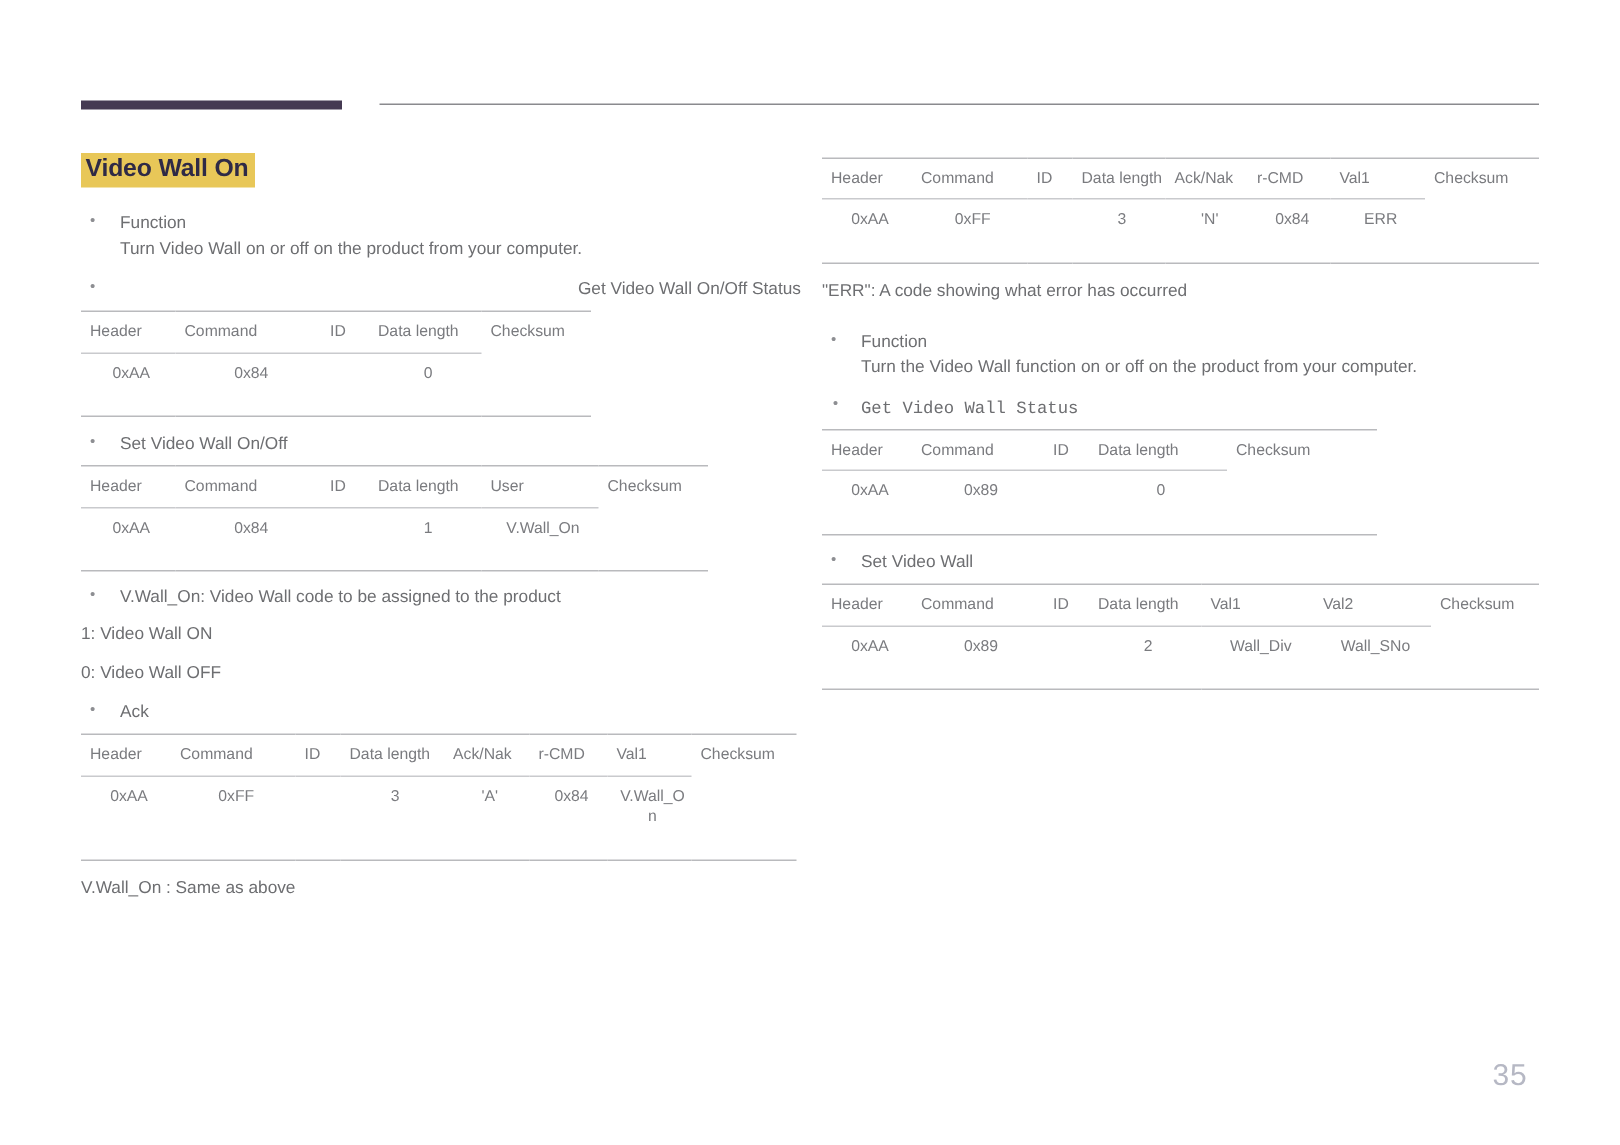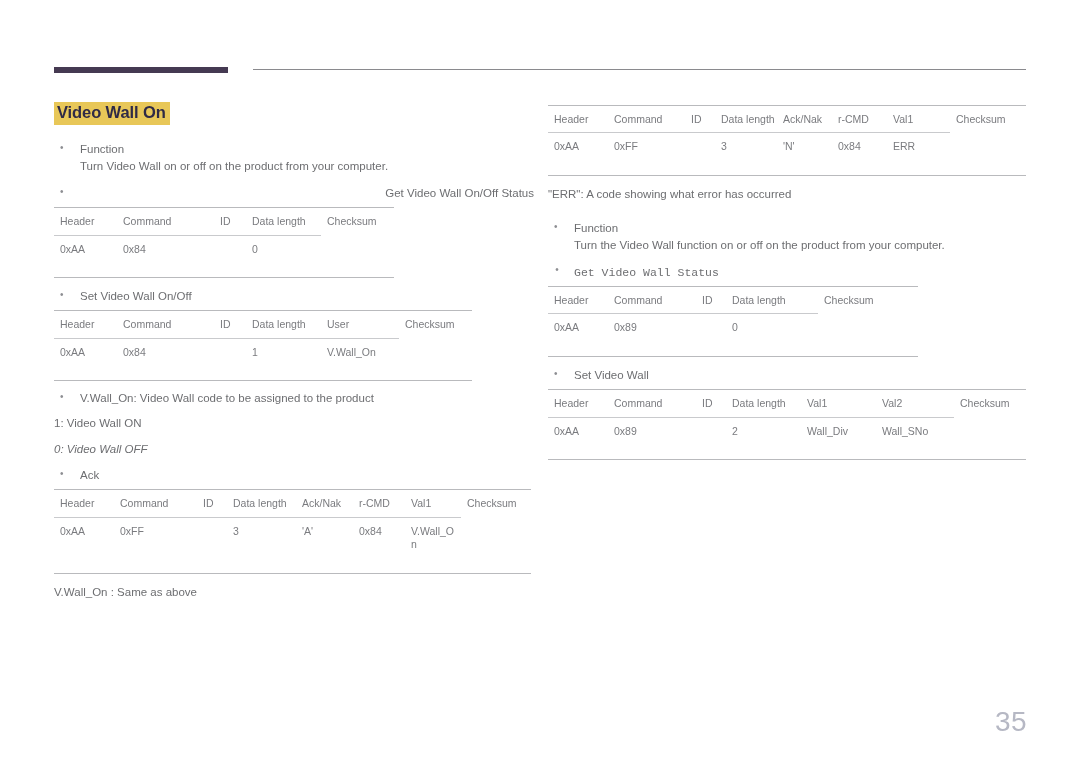--- a/index.html
+++ b/index.html
@@ -100,20 +100,21 @@
     white-space: normal;
   }
   table.cmd thead th {
     border-top: 1px solid #b9babd;
     padding-top: 7px;
     padding-bottom: 6px;
   }
   table.cmd tbody td {
     padding-top: 7px;
     padding-bottom: 21px;
+    text-align: center;
   }
   
   table.cmd thead th.ul { border-bottom: 1px solid #c9cacd; }
   table.cmd tbody tr.last td { border-bottom: 1px solid #b9babd; }
 
   .wrapcell { word-break: break-all; }
 </style>
 </head>
 <body>
 
@@ -195,21 +196,21 @@
         <td>V.Wall_On</td>
         <td></td>
       </tr>
     </tbody>
   </table>
 
   <div class="bullet" style="margin-top:9px;">
     <span>V.Wall_On: Video Wall code to be assigned to the product</span>
   </div>
   <div class="plain" style="margin-top:8px;">1: Video Wall ON</div>
-  <div class="plain" style="margin-top:8px;font-style:italic;">0: Video Wall OFF</div>
+  <div class="plain" style="margin-top:8px;">0: Video Wall OFF</div>
 
   <div class="bullet" style="margin-top:8px;">
     <span>Ack</span>
   </div>
 
   <table class="cmd" style="margin-top:5px; width:477px;">
     <colgroup>
       <col style="width:60px">
         <col style="width:83px">
         <col style="width:30px">
@@ -363,13 +364,13 @@
         <td>Wall_Div</td>
         <td>Wall_SNo</td>
         <td></td>
       </tr>
     </tbody>
   </table>
 
 
 </div>
 
-<div style="position:absolute; left:995px; top:706px; font-size:28px; color:#b6b8c4; letter-spacing:0.5px;">35</div>
+<div style="position:absolute; left:995px; top:706px; font-size:20px; color:#b6b8c4; letter-spacing:0.5px;">35</div>
 
 </body></html>

